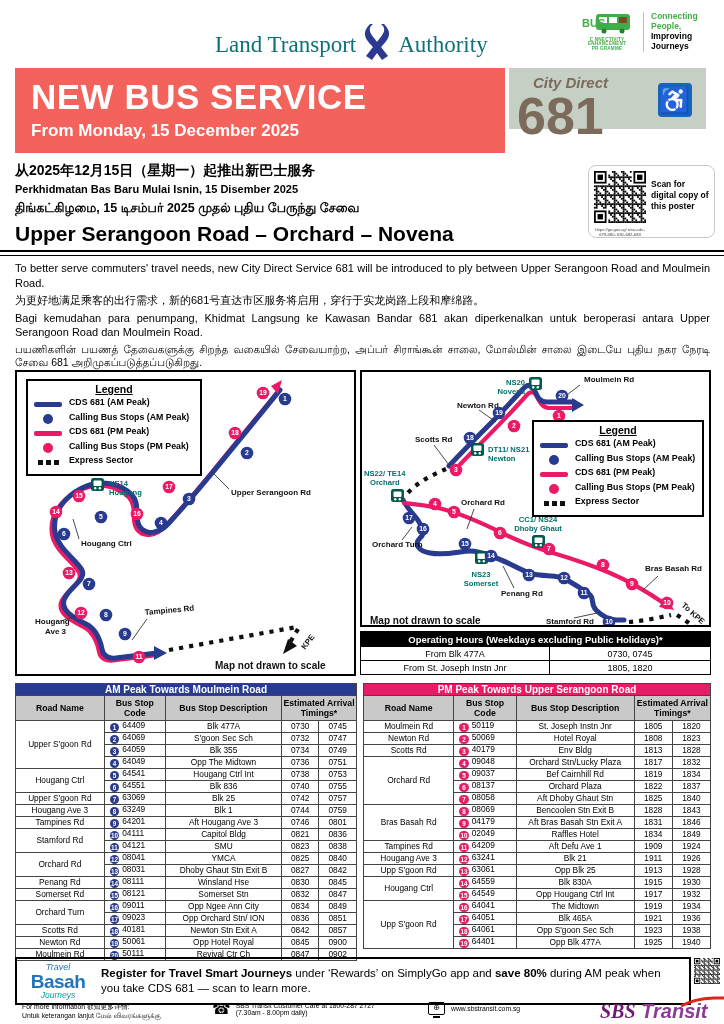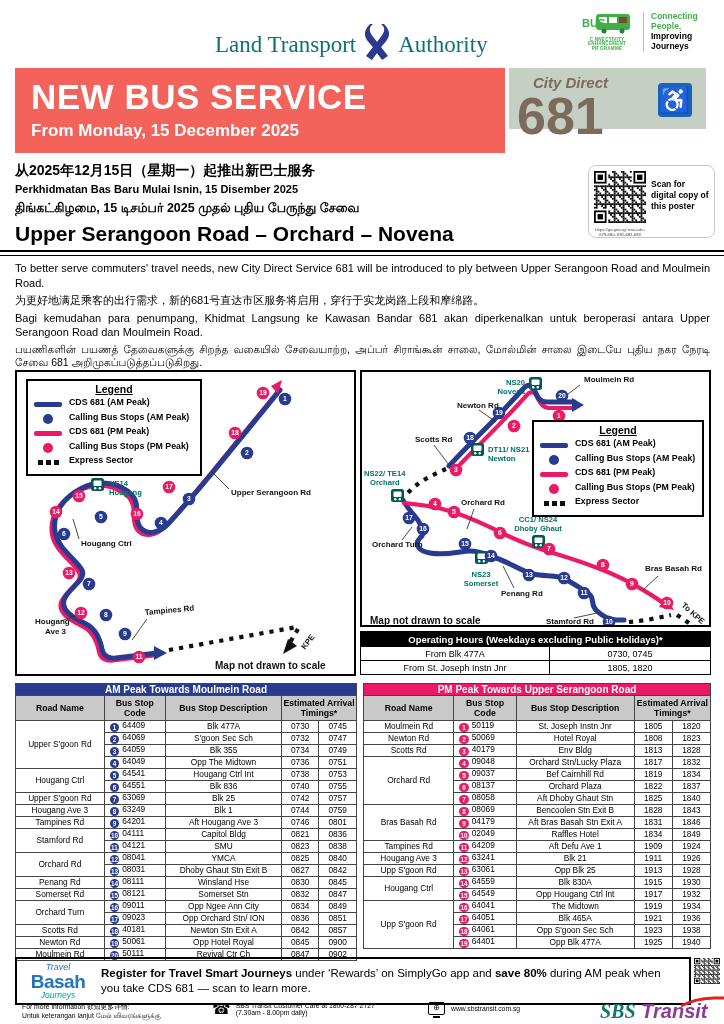--- a/index.html
+++ b/index.html
@@ -106,21 +106,21 @@
   
   .footer{position:absolute;left:0;top:1000px;width:724px;height:24px;font-size:6.8px;}
   .f-info{position:absolute;left:22px;top:2px;line-height:1.35;}
   .f-phone{position:absolute;left:212px;top:0;display:flex;gap:5px;align-items:center;}
   .f-phone .ic{font-size:15px;}
   .f-web{position:absolute;left:428px;top:2px;display:flex;gap:6px;align-items:center;}
   .monitor{width:17px;height:13px;border:1.6px solid #000;border-radius:2px;text-align:center;
            font-size:8px;line-height:10px;position:relative;}
   .monitor:after{content:"";position:absolute;left:4px;bottom:-4px;width:7px;height:2.5px;background:#000;}
   .f-logo{position:absolute;left:600px;top:0;font-style:italic;font-weight:bold;font-size:20px;white-space:nowrap;}
-  .f-logo .sbs{color:#0f766e;font-family:"Liberation Serif",serif;}
+  .f-logo .sbs{color:#701a75;font-family:"Liberation Serif",serif;}
   .f-logo .tr{color:#8A3B93;position:relative;}
   .f-logo svg{position:absolute;left:38px;top:-4px;}
 </style>
 </head>
 <body>
 
 <div class="poster">
 
   <div class="lta-logo">
     <span>Land Transport</span>

